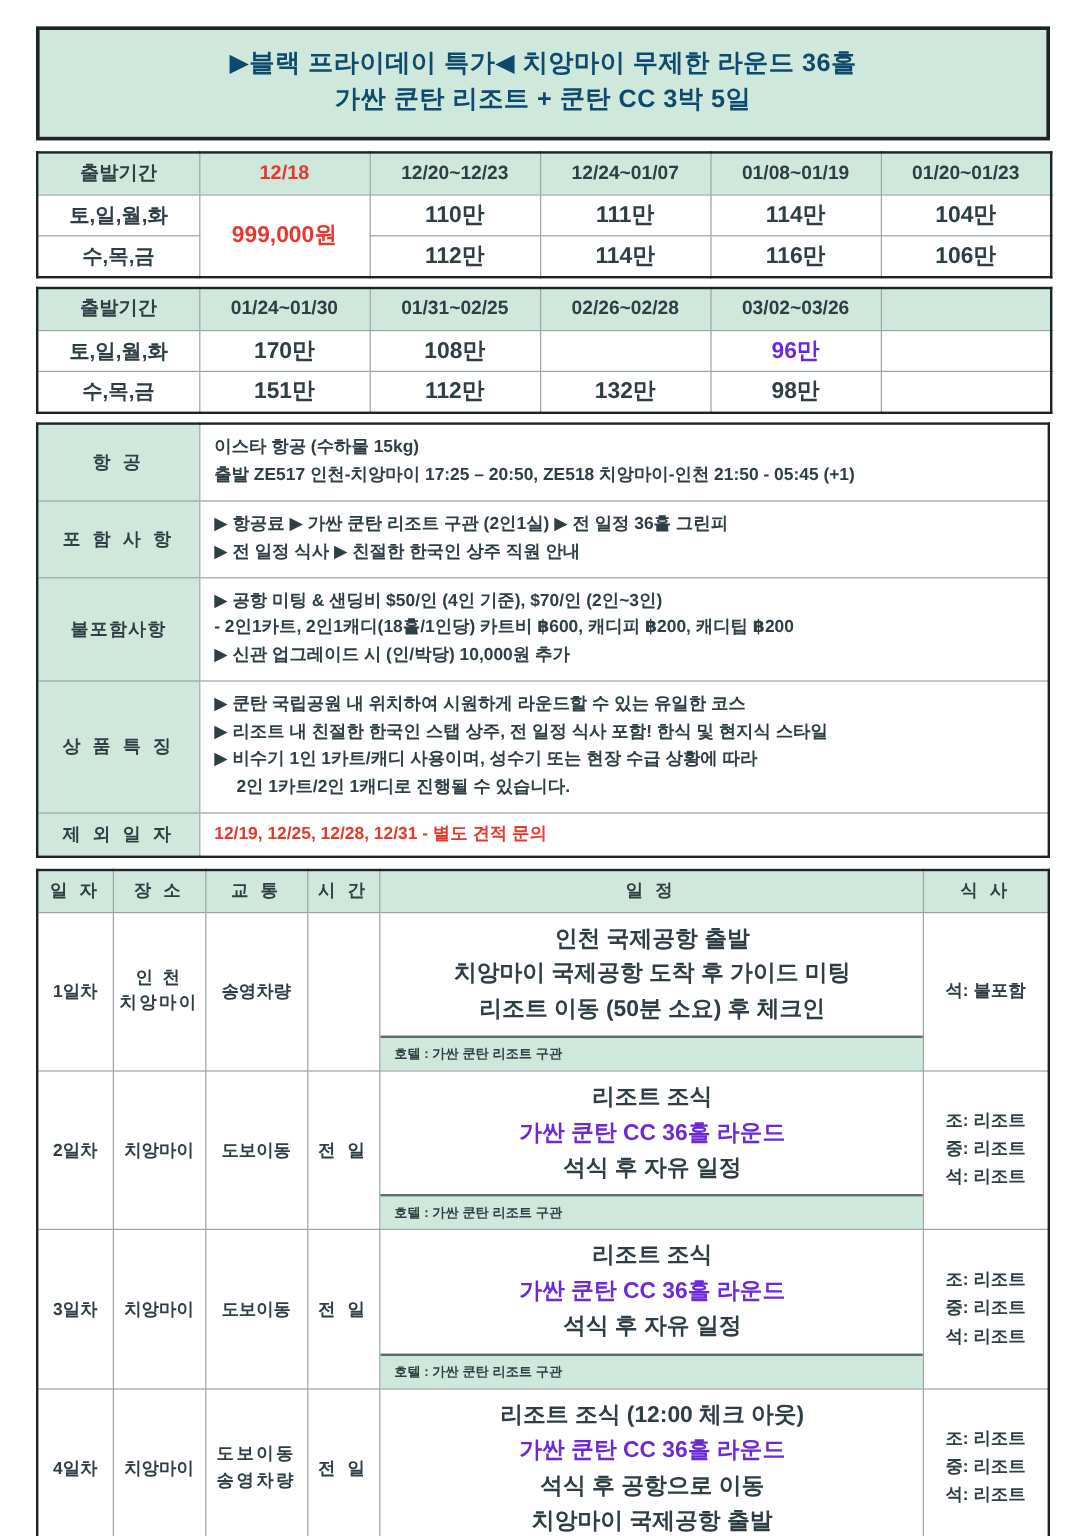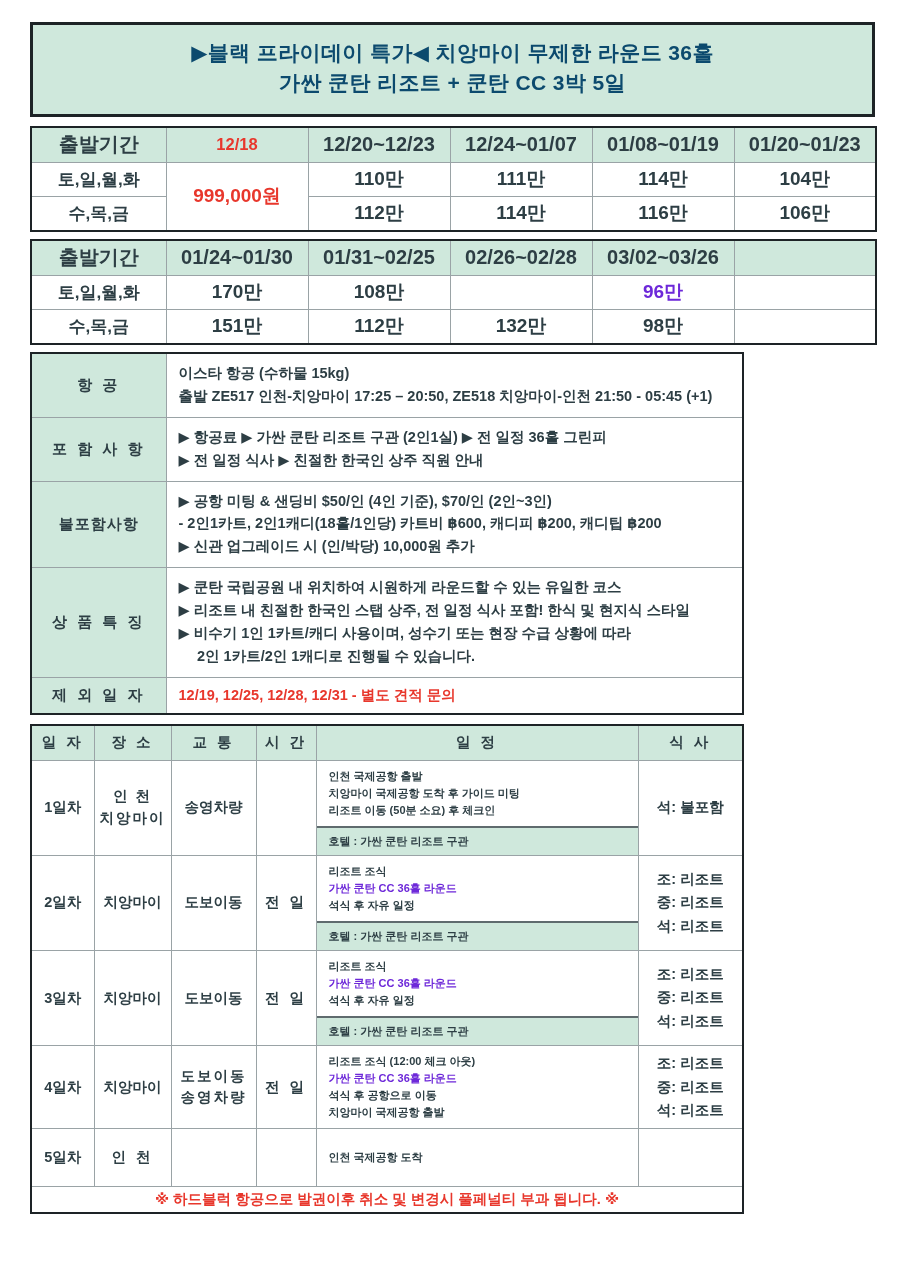--- a/index.html
+++ b/index.html
@@ -18,21 +18,21 @@
     width: 905px;
     height: 1280px;
     box-sizing: border-box;
     padding: 22px 30px 20px 30px;
     position: relative;
   }
 
   
   table {
     border-collapse: collapse;
-    width: 714px;
+    width: 845px;
     table-layout: fixed;
   }
   td, th {
     border: 1px solid #9aa3a6;
     padding: 0;
     vertical-align: middle;
   }
   .red  { color: #6d28d9; }
 
   
@@ -59,21 +59,21 @@
   }
   .price-table td {
     height: 33px;
     text-align: center;
     font-size: 19px;
     font-weight: bold;
   }
   .price-table .hdr {
     background: #cfe8dc;
     height: 34px;
-    font-size: 20px;
+    font-size: 16px;
   }
   .price-table .feature {
     font-size: 19px;
     color: #e8372c;
     font-weight: bold;
   }
   .price-table .hdr.feature { font-size: 16.5px; }
   .price-table .daycol { font-size: 17px; }
 
   
@@ -122,23 +122,23 @@
     margin-left: 34px;
   }
   .itin-table td.sched {
     text-align: left;
     padding: 0;
     vertical-align: top;
   }
   .sched-inner {
     padding: 7px 10px 7px 12px;
     line-height: 1.55;
-    font-size: 11px;
-    font-weight: bold;
-    text-align: left;
+    font-size: 19px;
+    font-weight: bold;
+    text-align: center;
   }
   .hotel-row {
     background: #cfe8dc;
     border-top: 2px solid #5f6b6e;
     padding: 6px 10px 6px 12px;
     font-size: 11px;
     font-weight: bold;
     text-align: left;
   }
   .itin-table td.meals {

